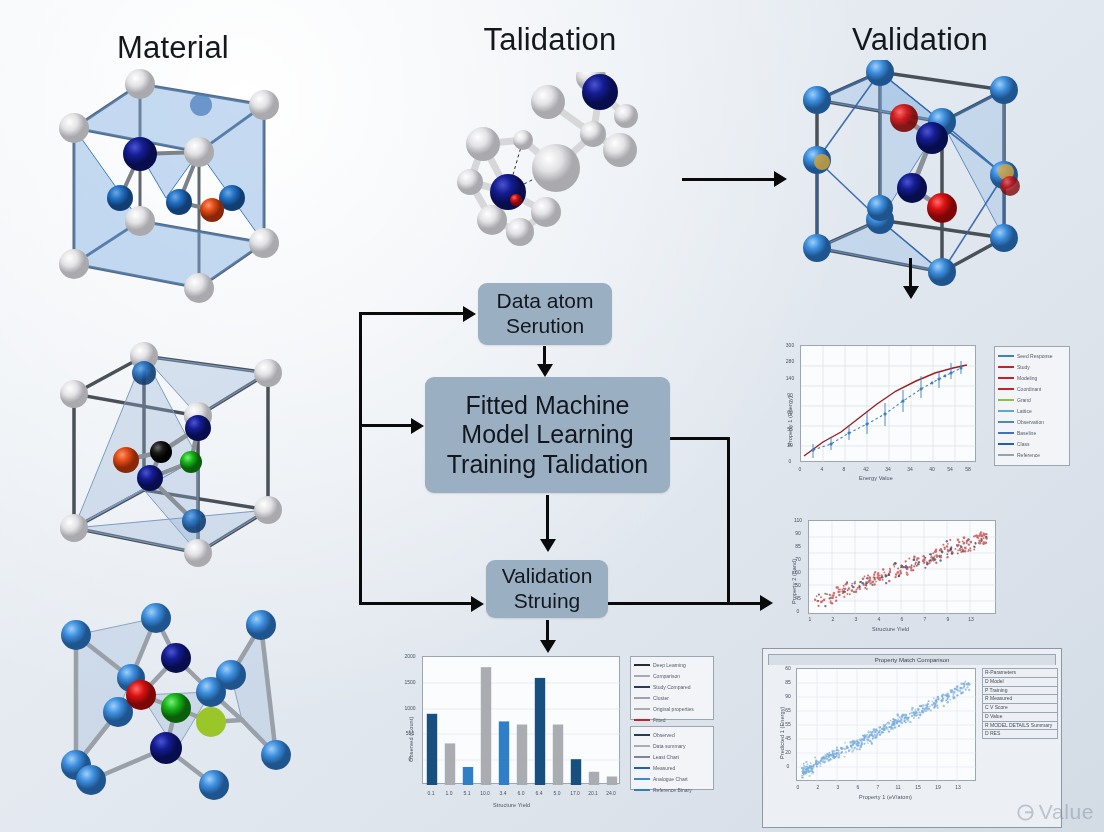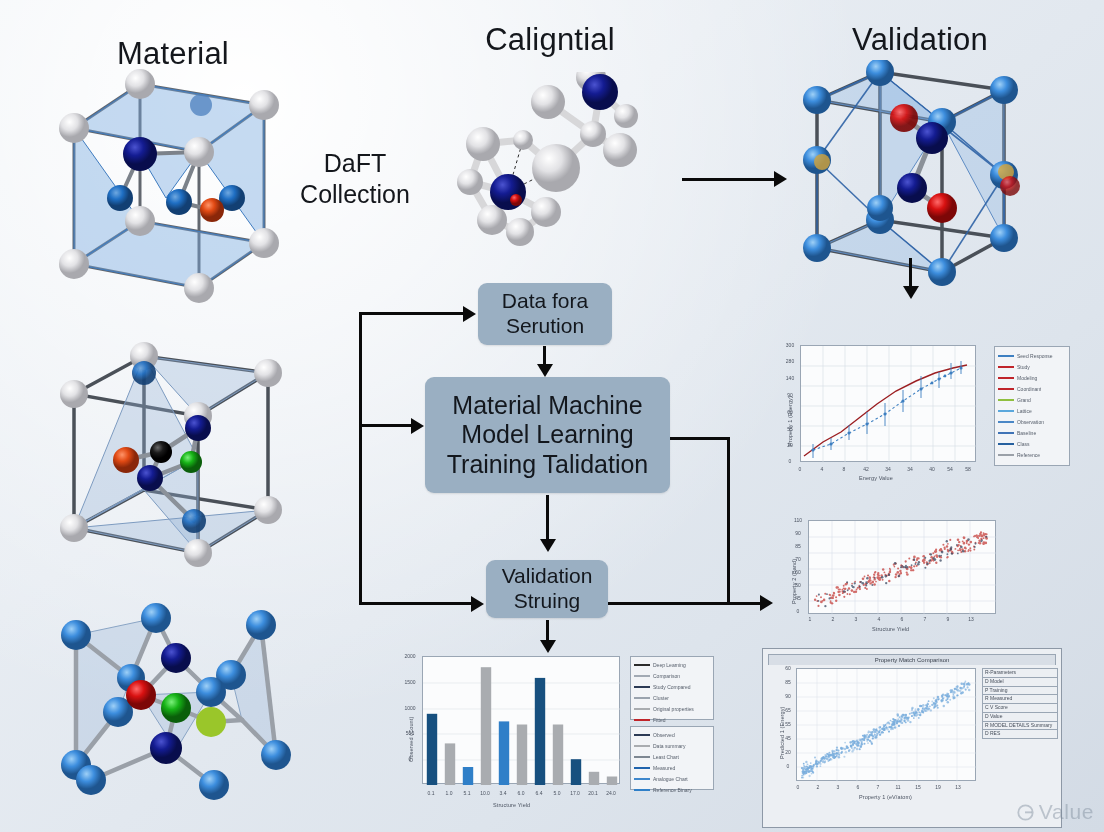--- a/index.html
+++ b/index.html
@@ -19,21 +19,21 @@
 
   
   .col-header {
     position: absolute;
     font-size: 31px;
     color: #14171c;
     letter-spacing: .2px;
     white-space: nowrap;
     text-align: center;
   }
-  #hdr-material  { left:  38px; top: 36px; width: 270px; }
+  #hdr-material  { left:  38px; top: 30px; width: 270px; }
   #hdr-calc      { left: 420px; top: 22px; width: 260px; }
   #hdr-valid     { left: 790px; top: 22px; width: 260px; }
 
   .side-label {
     position: absolute;
     font-size: 25px;
     line-height: 1.22;
     color: #14171c;
     text-align: center;
   }
@@ -161,25 +161,23 @@
     letter-spacing: .6px;
     display: flex; align-items: center; gap: 5px;
   }
 </style>
 </head>
 <body>
 
 <div id="stage">
 
   <div class="col-header" id="hdr-material">Material</div>
-  <div class="col-header" id="hdr-calc">Caligntial</div>
+  <div class="col-header" id="hdr-calc">Talidation</div>
   <div class="col-header" id="hdr-valid">Validation</div>
 
-  <div class="side-label" id="lbl-daft">DaFT
-Collection</div>
 
   <svg class="mol" id="mol-1" style="left:36px; top:58px; width:270px; height:250px;" viewBox="0 0 270 250">
     <defs>
       <radialGradient id="gW" cx="35%" cy="30%">
           <stop offset="0%" stop-color="#ffffff"></stop>
           <stop offset="55%" stop-color="#e2e2e5"></stop>
           <stop offset="100%" stop-color="#a9a9ae"></stop>
         </radialGradient>
       <radialGradient id="gB" cx="35%" cy="30%">
           <stop offset="0%" stop-color="#6fa8e0"></stop>
@@ -420,25 +418,25 @@
     <circle cx="112" cy="58" r="14" fill="url(#gR)" opacity=".92"></circle>
     <circle cx="140" cy="78" r="16" fill="url(#gN)"></circle>
     <circle cx="120" cy="128" r="15" fill="url(#gN)"></circle>
     <circle cx="150" cy="148" r="15" fill="url(#gR)"></circle>
     <circle cx="30" cy="102" r="8" fill="#d3a43a" opacity=".8"></circle>
     <circle cx="214" cy="112" r="8" fill="#d3a43a" opacity=".8"></circle>
     <circle cx="218" cy="126" r="10" fill="url(#gR)" opacity=".8"></circle>
   </svg>
 
   <div class="flow-box" id="box-data">
-    <span style="white-space:pre-line">Data fora
+    <span style="white-space:pre-line">Data atom
 Serution</span>
   </div>
   <div class="flow-box" id="box-ml">
-    <span style="white-space:pre-line">Material Machine
+    <span style="white-space:pre-line">Fitted Machine
 Model Learning
 Training Talidation</span>
   </div>
   <div class="flow-box" id="box-valid">
     <span style="white-space:pre-line">Validation
 Struing</span>
   </div>
 
   <div class="ln ln-h" style="left:682px; top:178px; width:93px;"></div>
   <div class="arrow-r" style="left:774px; top:171px;"></div>

